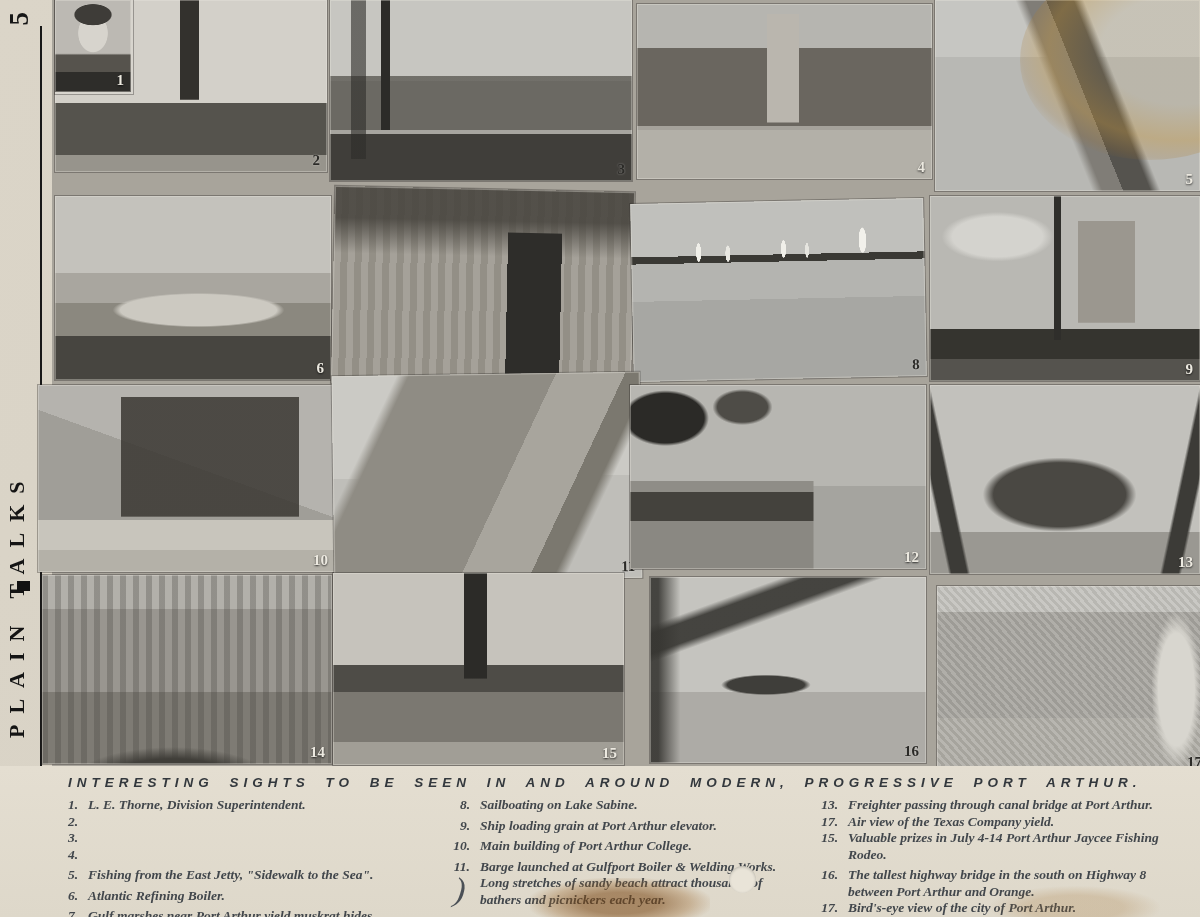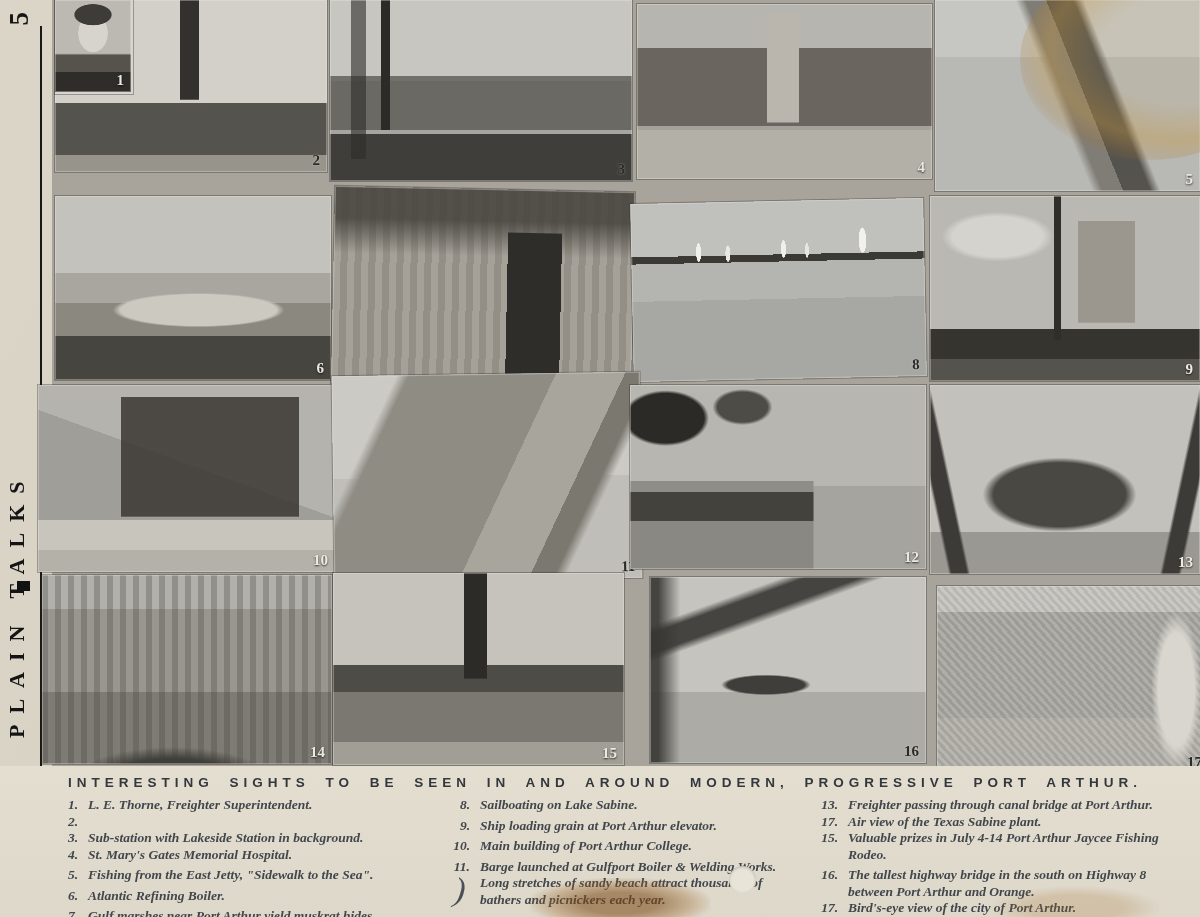--- a/index.html
+++ b/index.html
@@ -109,21 +109,21 @@
   .p17{left:876px;top:586px;width:272px;height:188px;
     background:
       radial-gradient(ellipse 40px 125px at 88% 55%, #d8d6cf 0 45%, rgba(0,0,0,0) 62%),
       repeating-linear-gradient(48deg, rgba(255,255,255,.10) 0 3px, rgba(0,0,0,.06) 3px 6px),
       linear-gradient(180deg,#c3c2bd 0 14%,#a7a59f 14% 70%,#b0aea7 70%); margin-left: 9px;}
 
   
   .captions-area{position:absolute;left:0;top:766px;width:1200px;height:151px;
     background:linear-gradient(180deg,#e4ded1 0,#ded8ca 100%);}
   .cap-heading{margin:9px 0 7px 68px;font-family:"Liberation Sans",sans-serif;font-weight:bold;
-    font-size:13.5px;letter-spacing:5px;word-spacing:7px;color:#33383d;white-space:nowrap;}
+    font-size:13.5px;letter-spacing:5px;word-spacing:7px;color:#33383d;white-space:nowrap;font-style:italic;}
   .cap-cols{display:flex;margin-left:50px;}
   .cap-col{font:bold italic 13.5px "Liberation Serif",serif;color:#42474c;line-height:16.5px;}
   .col-1{width:378px;}
   .col-2{width:362px;margin-left:14px;}
   .col-3{width:380px;margin-left:6px;}
   .cap-row{display:flex;}
   .gap-top{margin-top:4px;}
   .cap-num{width:28px;text-align:right;margin-right:10px;flex:none;}
   .cap-text{flex:1;}
   .note-row{position:relative;}
@@ -205,32 +205,30 @@
     </div>
   </div>
 
   <div class="captions-area">
     <div class="cap-heading">INTERESTING SIGHTS TO BE SEEN IN AND AROUND MODERN, PROGRESSIVE PORT ARTHUR.</div>
     <div class="cap-cols">
 
       <div class="cap-col col-1">
         <div class="cap-row">
           <span class="cap-num">1.</span>
-          <span class="cap-text">L. E. Thorne, Freighter Superintendent.</span>
+          <span class="cap-text">L. E. Thorne, Division Superintendent.</span>
         </div>
         <div class="cap-row">
           <span class="cap-num">2.</span>
         </div>
         <div class="cap-row">
           <span class="cap-num">3.</span>
-          <span class="cap-text">Sub-station with Lakeside Station in background.</span>
         </div>
         <div class="cap-row">
           <span class="cap-num">4.</span>
-          <span class="cap-text">St. Mary's Gates Memorial Hospital.</span>
         </div>
         <div class="cap-row gap-top">
           <span class="cap-num">5.</span>
           <span class="cap-text">Fishing from the East Jetty, "Sidewalk to the Sea".</span>
         </div>
         <div class="cap-row gap-top">
           <span class="cap-num">6.</span>
           <span class="cap-text">Atlantic Refining Boiler.</span>
         </div>
         <div class="cap-row gap-top">
@@ -263,21 +261,21 @@
         </div>
       </div>
 
       <div class="cap-col col-3">
         <div class="cap-row">
           <span class="cap-num">13.</span>
           <span class="cap-text">Freighter passing through canal bridge at Port Arthur.</span>
         </div>
         <div class="cap-row">
           <span class="cap-num">17.</span>
-          <span class="cap-text">Air view of the Texas Sabine plant.</span>
+          <span class="cap-text">Air view of the Texas Company yield.</span>
         </div>
         <div class="cap-row">
           <span class="cap-num">15.</span>
           <span class="cap-text">Valuable prizes in July 4-14 Port Arthur Jaycee Fishing Rodeo.</span>
         </div>
         <div class="cap-row gap-top">
           <span class="cap-num">16.</span>
           <span class="cap-text">The tallest highway bridge in the south on Highway 8 between Port Arthur and Orange.</span>
         </div>
         <div class="cap-row">

